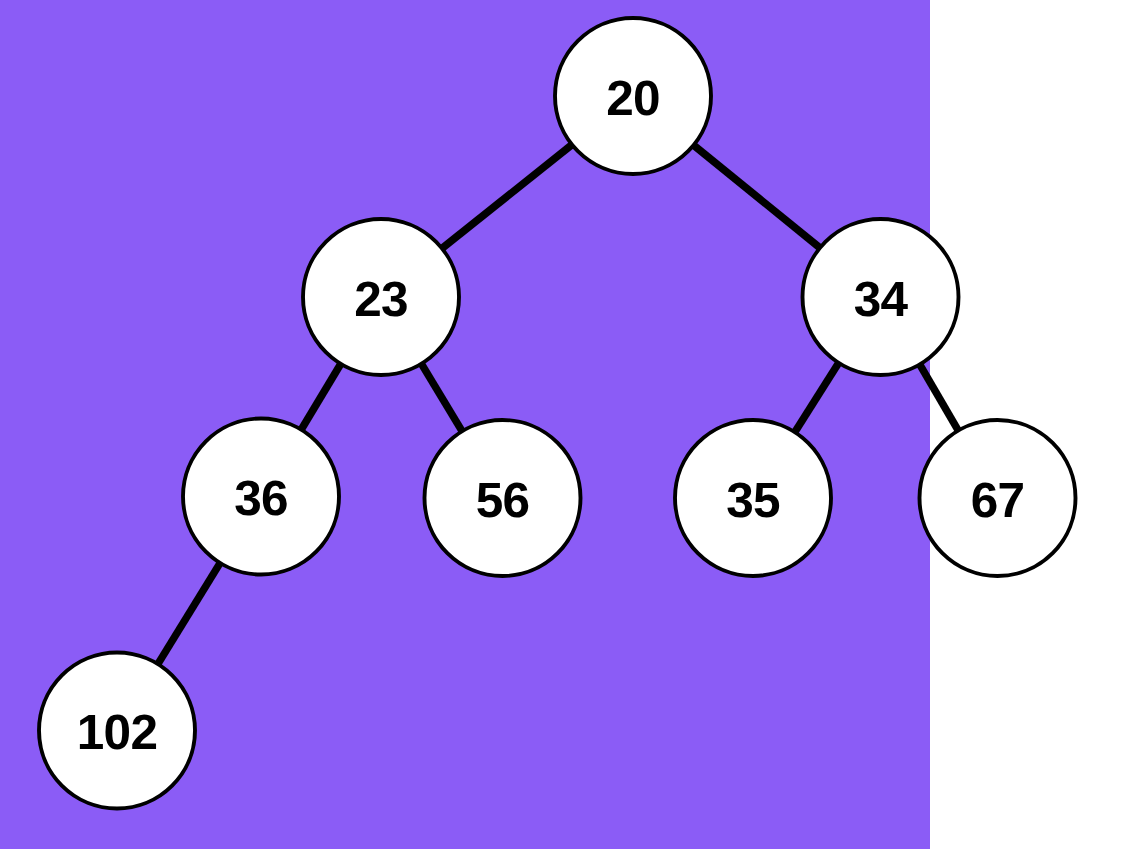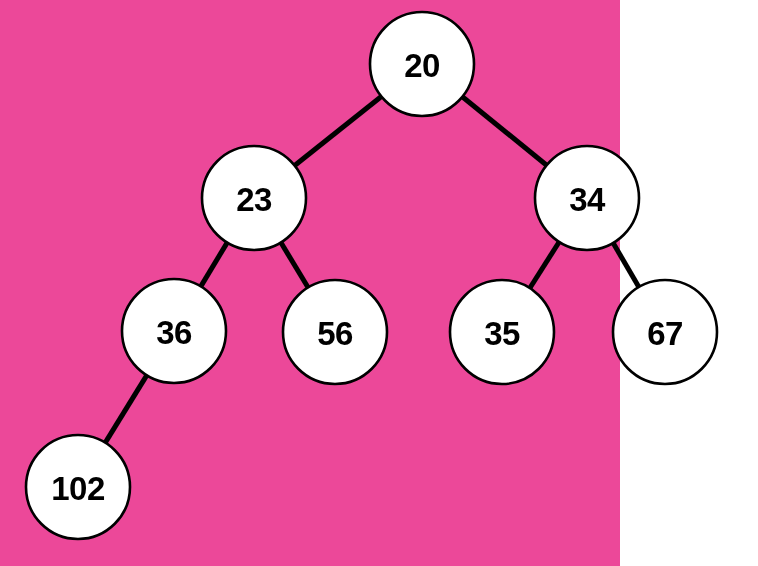--- a/index.html
+++ b/index.html
@@ -10,21 +10,21 @@
   body {
     width: 758px;
     height: 566px;
     overflow: hidden;
     font-family: "Liberation Sans", sans-serif;
   }
   #canvas-wrap {
     position: relative;
     width: 620px;
     height: 566px;
-    background: #ec4899;
+    background: #8b5cf6;
   }
   #tree-svg {
     display: block;
     width: 758px;
     height: 566px;
   }
   .tree-edge {
     stroke: #000000;
     stroke-width: 5;
     stroke-linecap: butt;

